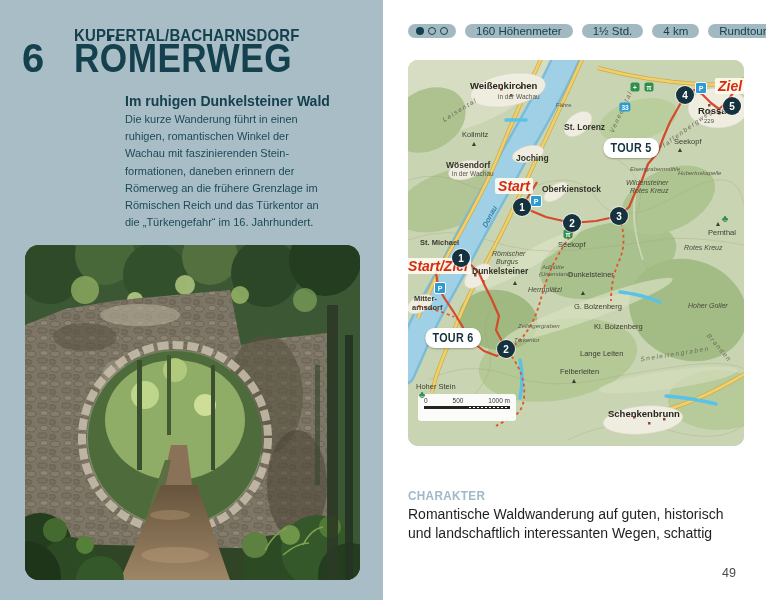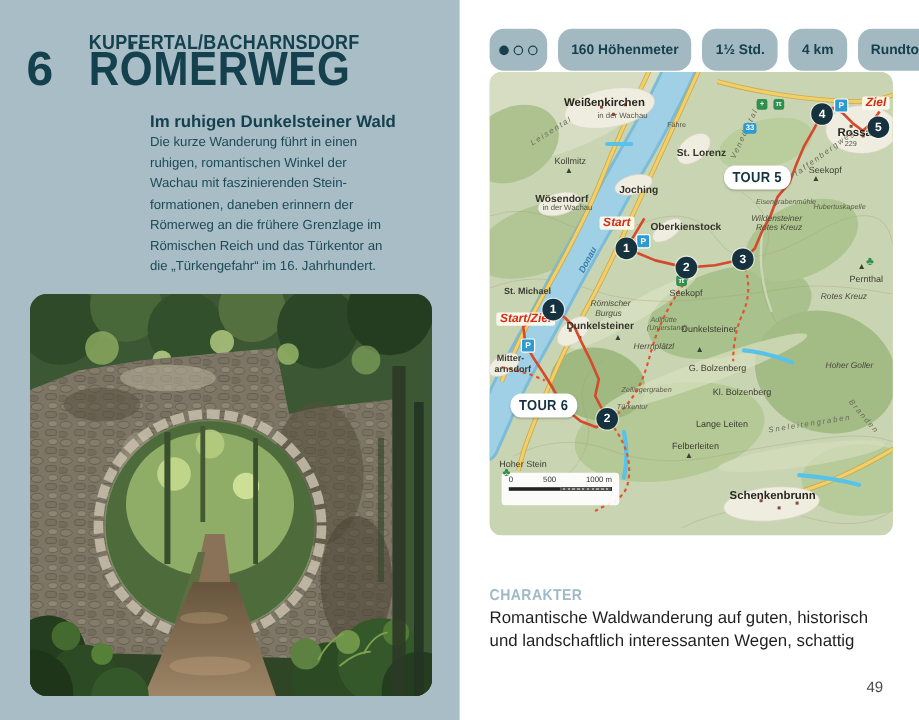--- a/index.html
+++ b/index.html
@@ -11,38 +11,38 @@
            transform:scaleX(.88);transform-origin:left center;letter-spacing:.2px;white-space:nowrap;}
   .tour-no{position:absolute;left:22px;top:36px;font-size:40px;font-weight:bold;color:var(--ink,#15404e);}
   .tour-title{position:absolute;left:74px;top:36px;font-size:40px;font-weight:bold;color:var(--ink,#15404e);
               transform:scaleX(.88);transform-origin:left center;letter-spacing:.5px;white-space:nowrap;}
   .intro{position:absolute;left:125px;top:93px;width:252px;color:#1d4a57;}
   .intro .lead{font-weight:bold;font-size:14px;color:var(--ink,#15404e);margin-bottom:2px;}
   .intro .body{font-size:11px;line-height:17.2px;white-space:pre-line;}
   .photo-frame{position:absolute;left:25px;top:245px;width:335px;height:335px;border-radius:14px;overflow:hidden;}
   
   .badges{position:absolute;left:408px;top:24px;display:flex;gap:9px;align-items:center;}
-  .badge{height:35px;border-radius:12px;background:var(--badge-bg,#a3b9c2);display:flex;align-items:center;
-         padding:0 11px;font-size:11.5px;font-weight:bold;color:var(--ink,#15404e);white-space:nowrap;}
+  .badge{height:14px;border-radius:12px;background:var(--badge-bg,#a3b9c2);display:flex;align-items:center;
+         padding:0 11px;font-size:11.5px;font-weight:normal;color:var(--ink,#15404e);white-space:nowrap;}
   .badge.dots{padding:0 8px;gap:4px;}
   .dot{width:8px;height:8px;border-radius:50%;box-sizing:border-box;}
   .dot.filled{background:var(--ink,#15404e);}
   .dot.empty{border:1.6px solid var(--ink,#15404e);}
   
   .map-box{position:absolute;left:408px;top:60px;width:336px;height:386px;border-radius:10px;overflow:hidden;background:#c9d5b2;}
   .map-box svg{position:absolute;left:0;top:0;}
   #map-overlay{position:absolute;left:0;top:0;width:384px;height:386px;font-family:"Liberation Sans",sans-serif;}
   #map-overlay>*{position:absolute;white-space:nowrap;}
   .m-marker{width:18px;height:18px;border-radius:50%;background:var(--marker,#15323e);color:#fff;
             font-size:10px;font-weight:bold;display:flex;align-items:center;justify-content:center;
             transform:translate(-50%,-50%);box-shadow:0 0 0 1px rgba(255,255,255,.55);}
   .tour-pill{background:#fff;border-radius:11px;padding:3px 8px;font-size:12px;font-weight:bold;
              color:var(--marker,#15323e);transform:translate(-50%,-50%) scaleX(.9);letter-spacing:.3px;
              box-shadow:0 1px 2px rgba(0,0,0,.25);}
-  .flag{color:#d52b12;font-style:italic;font-weight:bold;font-size:10px;background:rgba(255,252,240,.9);
+  .flag{color:#d52b12;font-style:italic;font-weight:bold;font-size:14px;background:rgba(255,252,240,.9);
         padding:0 3px;border-radius:2px;transform:translate(-50%,-50%);}
   .place{color:#33332a;}
   .town-lg{font-size:9.5px;font-weight:bold;color:#26261e;}
   .town{font-size:8.5px;font-weight:bold;color:#33332a;}
   .town-sm{font-size:7.5px;font-weight:bold;color:#3a3a30;}
   .town-sub{font-size:6.5px;color:#55554a;}
   .feat{font-size:7.5px;color:#3c3c30;}
   .feat-i{font-size:7px;font-style:italic;color:#4a4a3a;}
   .tiny{font-size:6px;color:#55554a;}
   .tiny-i{font-size:6px;font-style:italic;color:#5a5a4a;}

